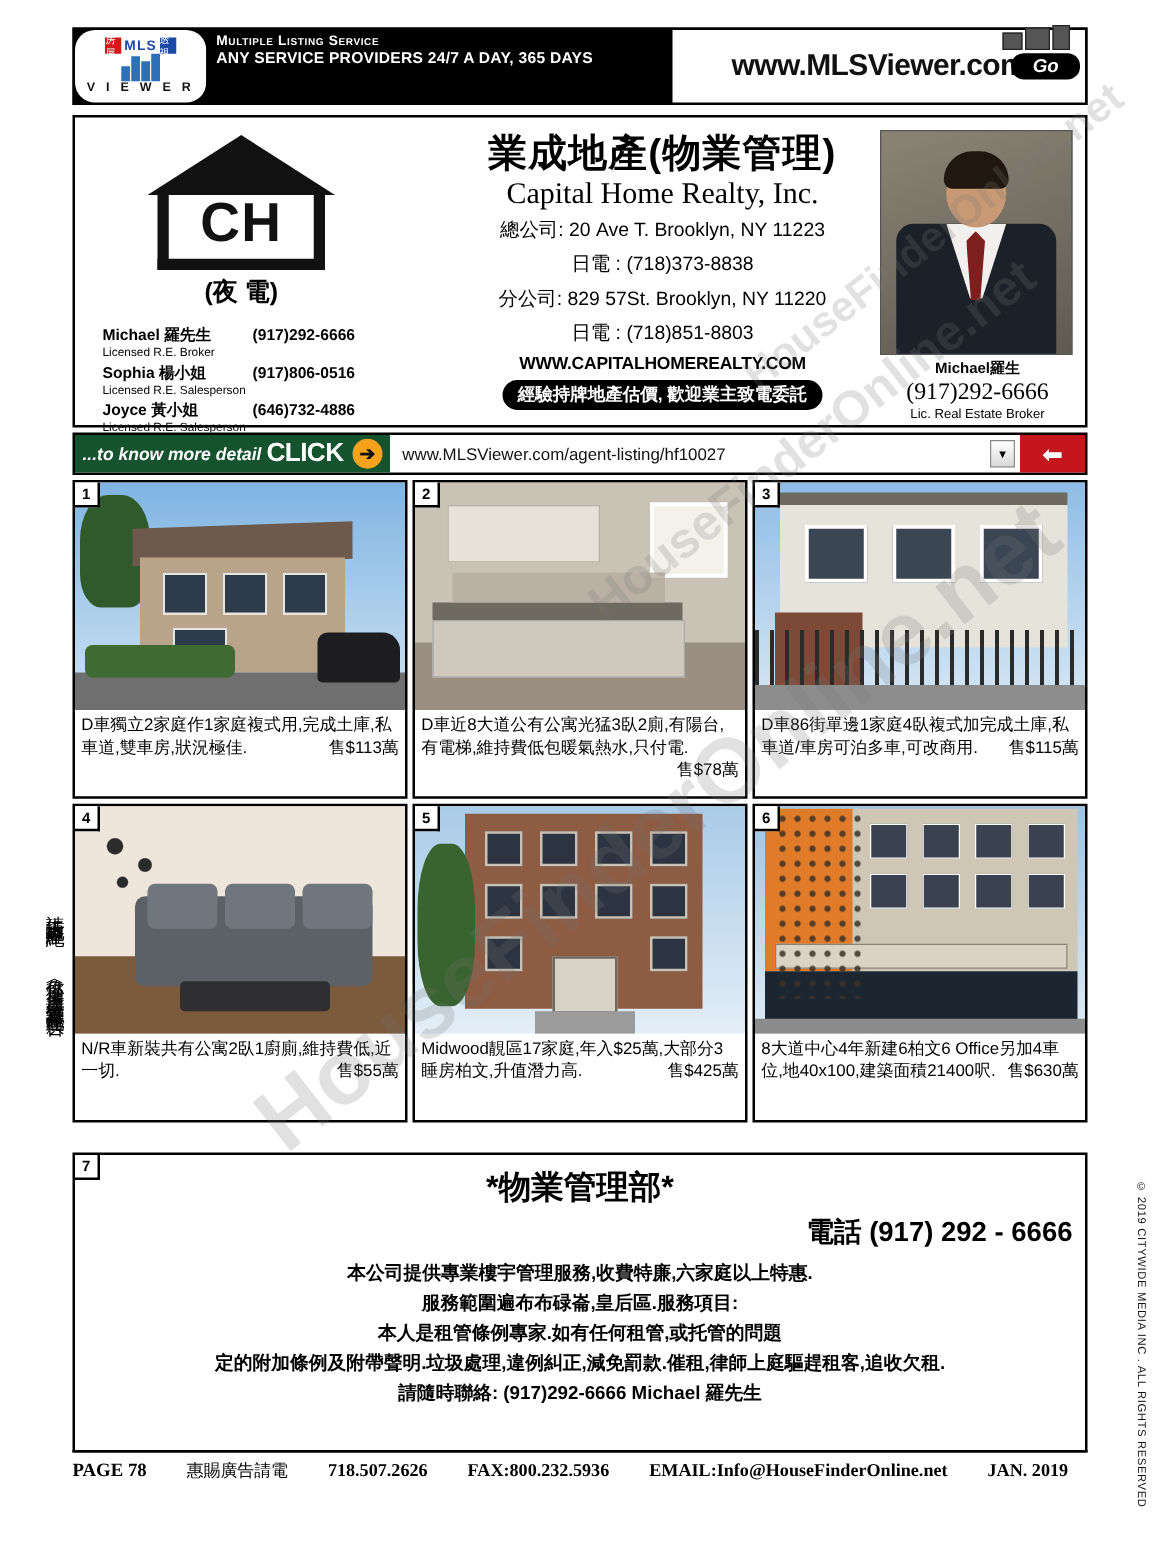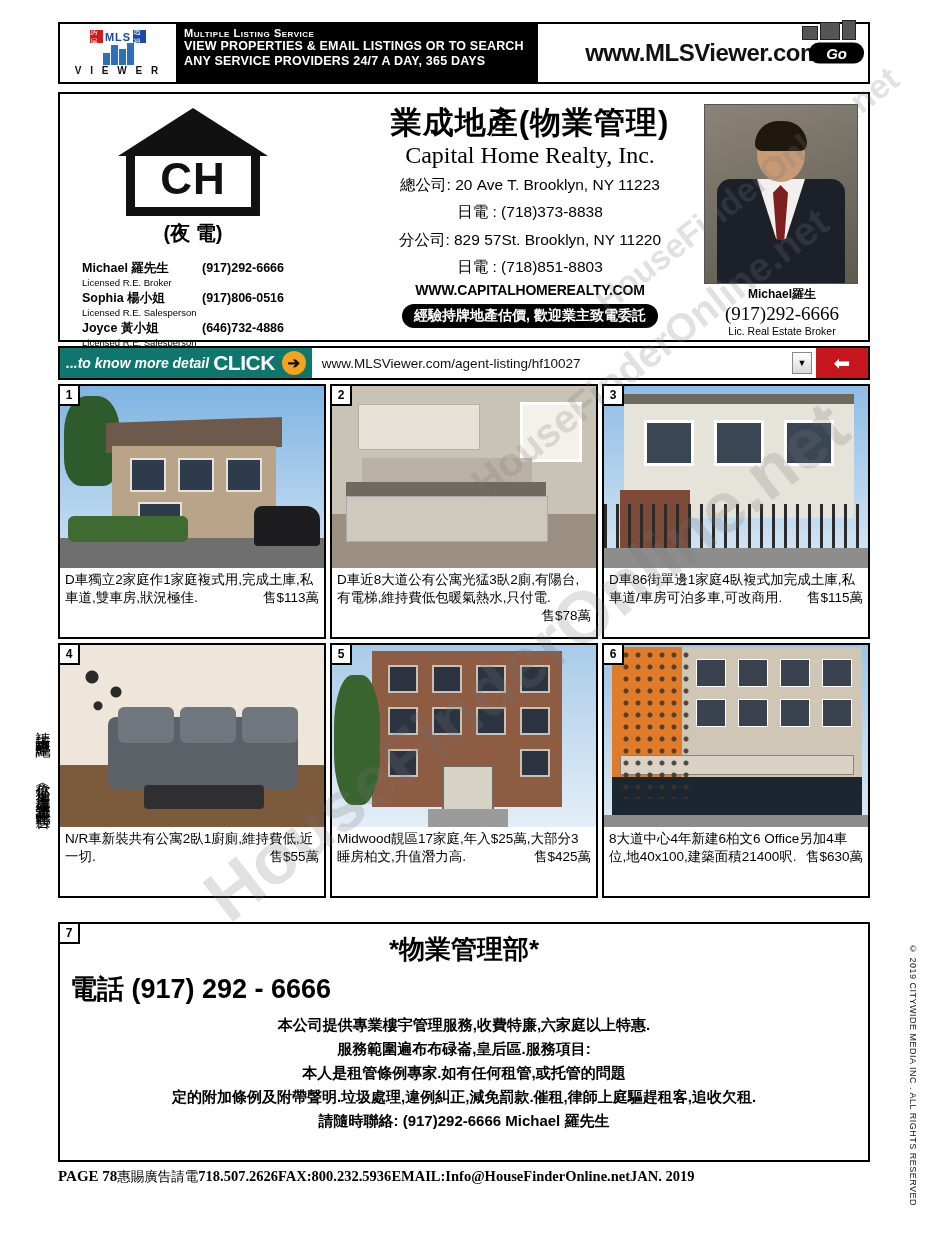--- a/index.html
+++ b/index.html
@@ -14,22 +14,22 @@
     position:absolute;left:0;top:0;width:926px;height:1234px;
     background:#fff;
   }
   
   .mls-banner{
     position:absolute;left:58px;top:22px;width:812px;height:62px;
     background:#000;border:2px solid #000;box-sizing:border-box;
     display:flex;align-items:stretch;
   }
   .mls-logo{
-    width:116px;background:#fff;display:flex;flex-direction:column;
-    align-items:center;justify-content:center;
+    width:105px;background:#fff;display:flex;flex-direction:column;
+    align-items:center;justify-content:center;border-radius:16px;
   }
   .mls-logo-row{display:flex;align-items:center;gap:2px;}
   .mls-sq{width:13px;height:13px;background:#d11a1a;color:#fff;font-size:8px;
     display:flex;align-items:center;justify-content:center;}
   .mls-sq.b{background:#1b49a5;}
   .mls-blue{color:#1b49a5;font-weight:bold;font-size:11px;letter-spacing:1px;}
   .mls-bldg{display:flex;align-items:flex-end;gap:1px;height:22px;}
   .mls-bldg i{display:block;background:#2d6fb8;width:7px;}
   .mls-viewer-txt{font-size:10px;letter-spacing:3px;color:#111;font-weight:bold;}
   .mls-mid{flex:1;background:#000;color:#fff;padding:3px 6px 2px 8px;box-sizing:border-box;}
@@ -101,21 +101,21 @@
   .ph-tie{position:absolute;left:68px;top:80px;width:15px;height:55px;background:#7d1f1f;clip-path:polygon(50% 0,100% 14%,75% 100%,25% 100%,0 14%);}
   .photo-name{position:absolute;right:10px;top:192px;width:152px;text-align:center;}
   .photo-name .n{font-size:12px;font-weight:bold;}
   .photo-name .p{font-size:19px;font-family:"Liberation Serif",serif;}
   .photo-name .t{font-size:10.5px;}
   
   .click-bar{
     position:absolute;left:58px;top:346px;width:812px;height:34px;
     border:2px solid #000;box-sizing:border-box;background:#fff;display:flex;align-items:center;
   }
-  .cb-left{background:#0f766e;color:#fff;height:100%;display:flex;align-items:center;padding:0 6px;}
+  .cb-left{background:#14532d;color:#fff;height:100%;display:flex;align-items:center;padding:0 6px;}
   .cb-know{color:#fff;font-size:14px;font-style:italic;font-weight:bold;}
   .cb-click{color:#fff;font-size:21px;font-weight:bold;letter-spacing:-.5px;margin-left:4px;}
   .cb-arrowcircle{
     width:24px;height:24px;border-radius:50%;background:#f5a21d;margin-left:7px;
     display:flex;align-items:center;justify-content:center;color:#111;font-size:15px;font-weight:bold;
   }
   .cb-url{flex:1;font-size:13.5px;padding-left:10px;color:#111;}
   .cb-drop{width:18px;height:20px;border:1px solid #888;background:linear-gradient(#fff,#d9d9d9);
     display:flex;align-items:center;justify-content:center;font-size:9px;margin-right:4px;}
   .cb-red{width:52px;height:100%;background:#c4161c;display:flex;align-items:center;justify-content:center;}
@@ -187,26 +187,26 @@
   .b6-sign{position:absolute;left:16px;bottom:52px;width:232px;height:18px;background:#d9d2c5;border:1px solid #8a8272;}
   .b6-ground{position:absolute;left:0;bottom:0;width:100%;height:12px;background:#8c8c8c;}
   .b6-tree{position:absolute;left:16px;top:4px;width:70px;height:150px;
     background:radial-gradient(circle at 50% 50%,rgba(60,50,40,.85) 2px,transparent 3px) 0 0/12px 12px;}
   
   .block7{
     position:absolute;left:58px;top:922px;width:812px;height:240px;
     border:2px solid #000;box-sizing:border-box;background:#fff;padding:6px 10px;
   }
   .b7-title{text-align:center;font-size:26px;font-weight:bold;margin-top:2px;}
-  .b7-tel{text-align:left;font-size:27px;font-weight:bold;margin-top:4px;}
+  .b7-tel{text-align:right;font-size:22px;font-weight:bold;margin-top:4px;}
   .b7-body{font-size:15px;line-height:1.6;text-align:center;margin-top:6px;font-weight:bold;}
   
   .footer{
     position:absolute;left:58px;top:1168px;width:812px;
-    display:flex;align-items:baseline;gap:0;
+    display:flex;align-items:baseline;gap:32px;
     font-family:"Liberation Serif",serif;font-size:14.5px;font-weight:bold;
   }
   .footer .pg{font-size:15px;}
   .footer .cn{font-family:"Liberation Sans",sans-serif;font-weight:normal;font-size:13.5px;}
   .rule-top{position:absolute;left:58px;top:1160px;width:812px;height:2px;background:#000;}
   
   .side-left{
     position:absolute;left:24px;top:720px;width:30px;
     writing-mode:vertical-rl;text-orientation:upright;
     font-size:15px;letter-spacing:2px;line-height:1.45;
@@ -243,21 +243,20 @@
       <div class="mls-bldg">
         <i style="height:12px"></i>
           <i style="height:20px"></i>
           <i style="height:16px"></i>
           <i style="height:22px"></i>
       </div>
       <div class="mls-viewer-txt">V I E W E R</div>
     </div>
     <div class="mls-mid">
       <div class="l1">Multiple Listing Service</div>
-      <div class="l2">VIEW PROPERTIES &amp; EMAIL LISTINGS OR TO SEARCH</div>
       <div class="l2">ANY SERVICE PROVIDERS 24/7 A DAY, 365 DAYS</div>
     </div>
     <div class="mls-url">
       <span class="u">www.MLSViewer.com</span>
       <span class="cam">
         <span style="width:14px;height:12px"></span>
           <span style="width:18px;height:16px"></span>
           <span style="width:12px;height:18px"></span>
       </span>
       <span class="go-btn">Go</span>

